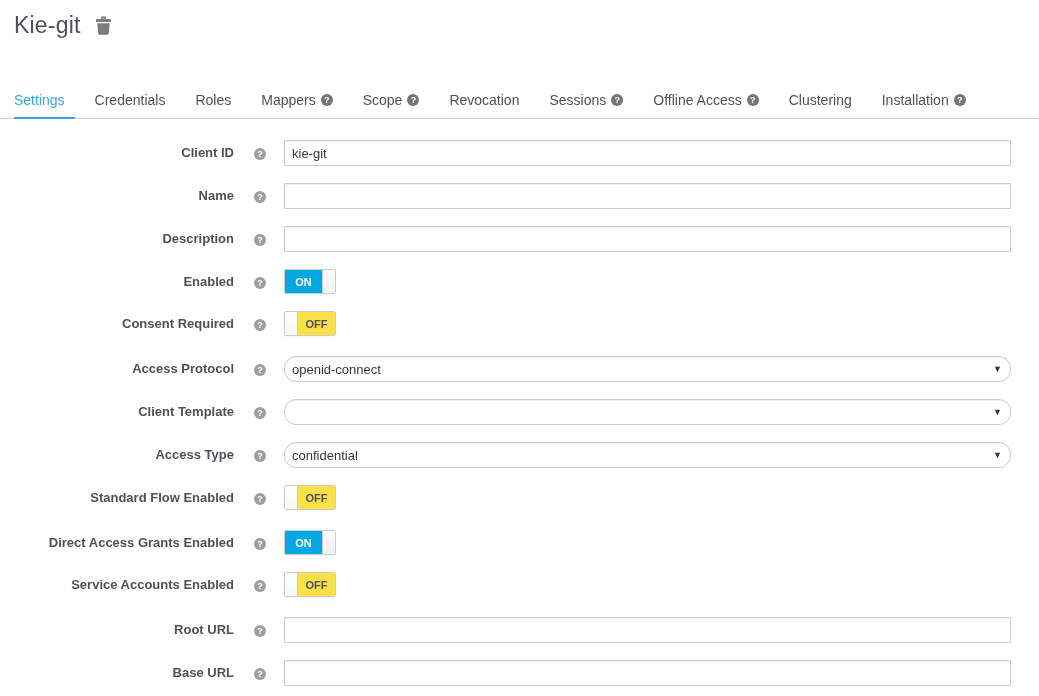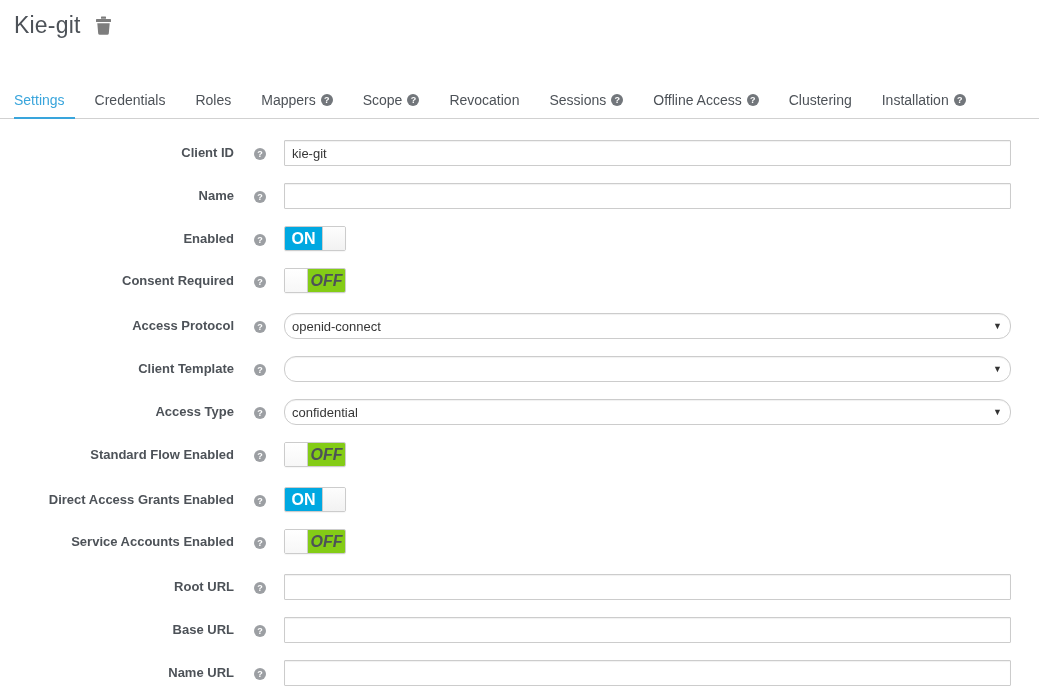--- a/index.html
+++ b/index.html
@@ -61,31 +61,31 @@
     -webkit-appearance: none; -moz-appearance: none; appearance: none;
     padding-right: 28px; cursor: pointer; border-radius: 12px;
   }
   .select-caret {
     position: absolute; right: 9px; top: 50%; transform: translateY(-50%);
     font-size: 9px; color: #333; pointer-events: none;
   }
 
   
   .toggle {
-    display: inline-flex; width: 62px; height: 25px;
+    display: inline-flex; width: 52px; height: 25px;
     border: 1px solid #ccc; border-radius: 2px; overflow: hidden;
-    cursor: pointer; font-size: 16px; font-weight: 700;
+    cursor: pointer; font-size: 11px; font-weight: 700;
     box-shadow: 0 1px 1px rgba(0,0,0,.04);
   }
   .toggle .t-seg { display: flex; align-items: center; justify-content: center; }
   .toggle .t-label-on {
     flex: 0 0 37px; background: var(--accent, #00a8e1); color: #fff;
   }
   .toggle .t-label-off {
-    flex: 0 0 37px; background: #84cc16; color: #4d5258; font-style: italic;
+    flex: 0 0 37px; background: #fde047; color: #4d5258;
   }
   .toggle .t-knob {
     flex: 1 1 auto; background: linear-gradient(#fdfdfd, #f2f2f2);
   }
   .toggle.on .t-knob { border-left: 1px solid #ccc; }
   .toggle.off .t-knob { border-right: 1px solid #ccc; background: linear-gradient(#fff, #f7f7f7); }
 </style>
 </head>
 <body style="--accent: #00a8e1; --tab-active: #39a5dc;">
 
@@ -147,20 +147,24 @@
   <div class="form">
       <div class="form-row">
         <label class="form-label"><span class="label-text">Client ID</span><span class="help">?</span></label>
         <div class="control"><input type="text" value="kie-git" style=""></div>
       </div>
       <div class="form-row">
         <label class="form-label"><span class="label-text">Name</span><span class="help">?</span></label>
         <div class="control"><input type="text" style=""></div>
       </div>
       <div class="form-row">
+        <label class="form-label"><span class="label-text">Description</span><span class="help">?</span></label>
+        <div class="control"><input type="text" style=""></div>
+      </div>
+      <div class="form-row">
         <label class="form-label"><span class="label-text">Enabled</span><span class="help">?</span></label>
         <div class="control"><div class="toggle on">
             <span class="t-seg t-label-on">ON</span>
             <span class="t-seg t-knob"></span>
           </div></div>
       </div>
       <div class="form-row">
         <label class="form-label"><span class="label-text">Consent Required</span><span class="help">?</span></label>
         <div class="control"><div class="toggle off">
             <span class="t-seg t-knob"></span>

